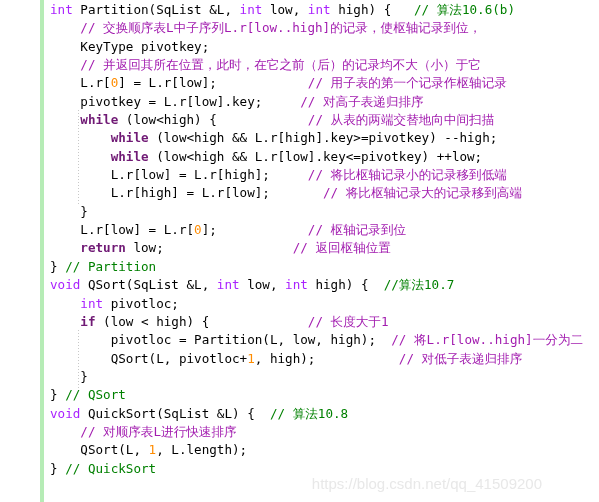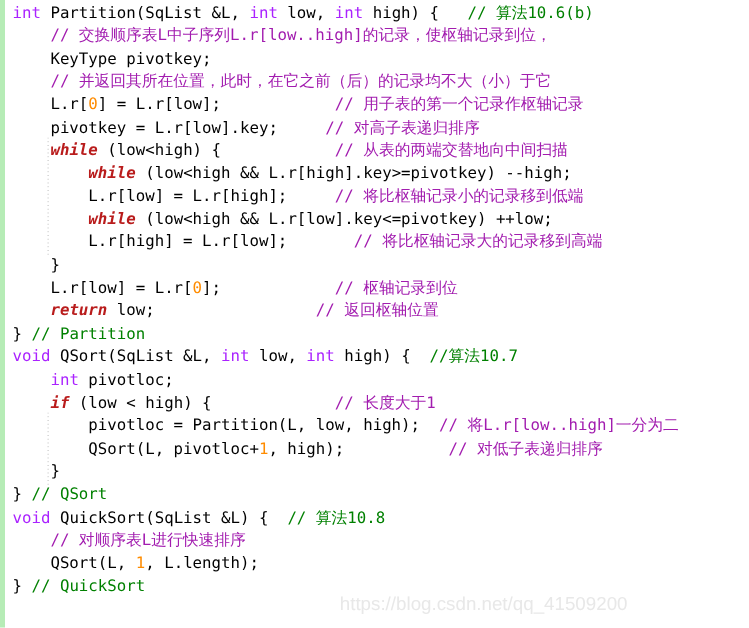--- a/index.html
+++ b/index.html
@@ -15,20 +15,21 @@
   }
 
   #code-block {
     position: relative;
     width: 506px;
     height: 502px;
     box-sizing: border-box;
     background: #ffffff;
     border-left: 4px solid #b6ecb6;
     padding: 0;
+    margin-left: 40px;
   }
 
   .code-lines {
     position: relative;
     z-index: 2;
     padding-top: 1px;
   }
 
   .line {
     display: block;
@@ -49,21 +50,21 @@
     z-index: 1;
     background-image: linear-gradient(to bottom, #c8c8c8 1px, rgba(255,255,255,0) 1px);
     background-size: 1px 3px;
     background-repeat: repeat-y;
   }
   #guide-1 { left: 34px; top: 110px; height: 95px; }
   #guide-2 { left: 34px; top: 330px; height: 62px; }
 
   
   .kw-type   { color: #aa22ff; }           
-  .kw-ctrl   { color: #b91c1c; font-weight: bold; font-style: italic; } 
+  .kw-ctrl   { color: #701a75; font-weight: bold; } 
   .cmt       { color: #a21caf; }           
   .cmt-dark  { color: #008000; }           
   .num       { color: #ff8c00; }           
   .plain     { color: #000000; }
 
   #watermark {
     position: absolute;
     right: 4px;
     bottom: 10px;
     z-index: 3;
@@ -84,22 +85,22 @@
 
   <div class="code-lines" id="code-lines">
       <div class="line"><span class="kw-type">int</span><span class="plain"> Partition(SqList &amp;L, </span><span class="kw-type">int</span><span class="plain"> low, </span><span class="kw-type">int</span><span class="plain"> high) {   </span><span class="cmt-dark">// 算法10.6(b)</span></div>
       <div class="line"><span class="plain">    </span><span class="cmt">// 交换顺序表L中子序列L.r[low..high]的记录，使枢轴记录到位，</span></div>
       <div class="line"><span class="plain">    KeyType pivotkey;</span></div>
       <div class="line"><span class="plain">    </span><span class="cmt">// 并返回其所在位置，此时，在它之前（后）的记录均不大（小）于它</span></div>
       <div class="line"><span class="plain">    L.r[</span><span class="num">0</span><span class="plain">] = L.r[low];            </span><span class="cmt">// 用子表的第一个记录作枢轴记录</span></div>
       <div class="line"><span class="plain">    pivotkey = L.r[low].key;     </span><span class="cmt">// 对高子表递归排序</span></div>
       <div class="line"><span class="plain">    </span><span class="kw-ctrl">while</span><span class="plain"> (low&lt;high) {            </span><span class="cmt">// 从表的两端交替地向中间扫描</span></div>
       <div class="line"><span class="plain">        </span><span class="kw-ctrl">while</span><span class="plain"> (low&lt;high &amp;&amp; L.r[high].key&gt;=pivotkey) --high;</span></div>
+      <div class="line"><span class="plain">        </span><span class="kw-ctrl">while</span><span class="plain"> (low&lt;high &amp;&amp; L.r[low].key&lt;=pivotkey) ++low;</span></div>
       <div class="line"><span class="plain">        L.r[low] = L.r[high];     </span><span class="cmt">// 将比枢轴记录小的记录移到低端</span></div>
-      <div class="line"><span class="plain">        </span><span class="kw-ctrl">while</span><span class="plain"> (low&lt;high &amp;&amp; L.r[low].key&lt;=pivotkey) ++low;</span></div>
       <div class="line"><span class="plain">        L.r[high] = L.r[low];       </span><span class="cmt">// 将比枢轴记录大的记录移到高端</span></div>
       <div class="line"><span class="plain">    }</span></div>
       <div class="line"><span class="plain">    L.r[low] = L.r[</span><span class="num">0</span><span class="plain">];            </span><span class="cmt">// 枢轴记录到位</span></div>
       <div class="line"><span class="plain">    </span><span class="kw-ctrl">return</span><span class="plain"> low;                 </span><span class="cmt">// 返回枢轴位置</span></div>
       <div class="line"><span class="plain">} </span><span class="cmt-dark">// Partition</span></div>
       <div class="line"><span class="kw-type">void</span><span class="plain"> QSort(SqList &amp;L, </span><span class="kw-type">int</span><span class="plain"> low, </span><span class="kw-type">int</span><span class="plain"> high) {  </span><span class="cmt-dark">//算法10.7</span></div>
       <div class="line"><span class="plain">    </span><span class="kw-type">int</span><span class="plain"> pivotloc;</span></div>
       <div class="line"><span class="plain">    </span><span class="kw-ctrl">if</span><span class="plain"> (low &lt; high) {             </span><span class="cmt">// 长度大于1</span></div>
       <div class="line"><span class="plain">        pivotloc = Partition(L, low, high);  </span><span class="cmt">// 将L.r[low..high]一分为二</span></div>
       <div class="line"><span class="plain">        QSort(L, pivotloc+</span><span class="num">1</span><span class="plain">, high);           </span><span class="cmt">// 对低子表递归排序</span></div>

